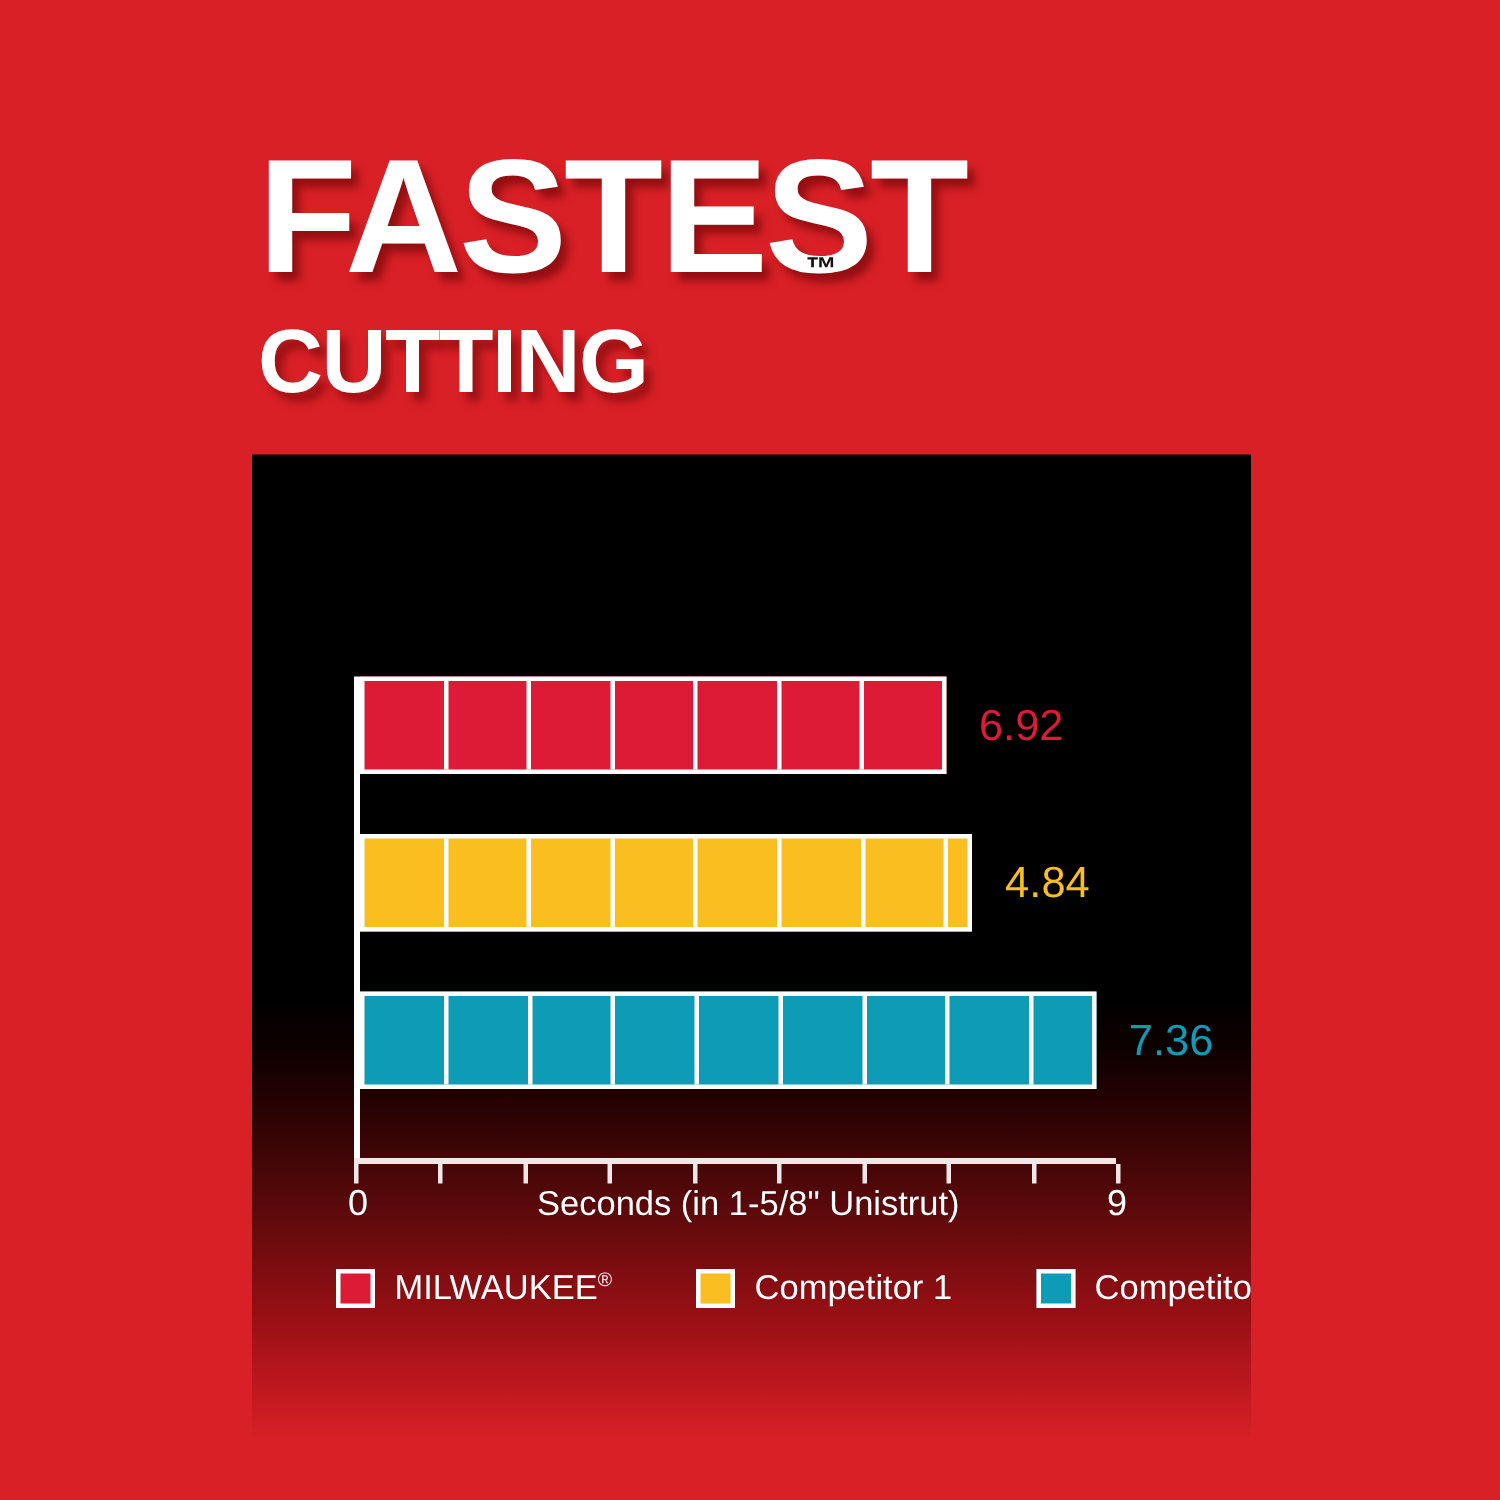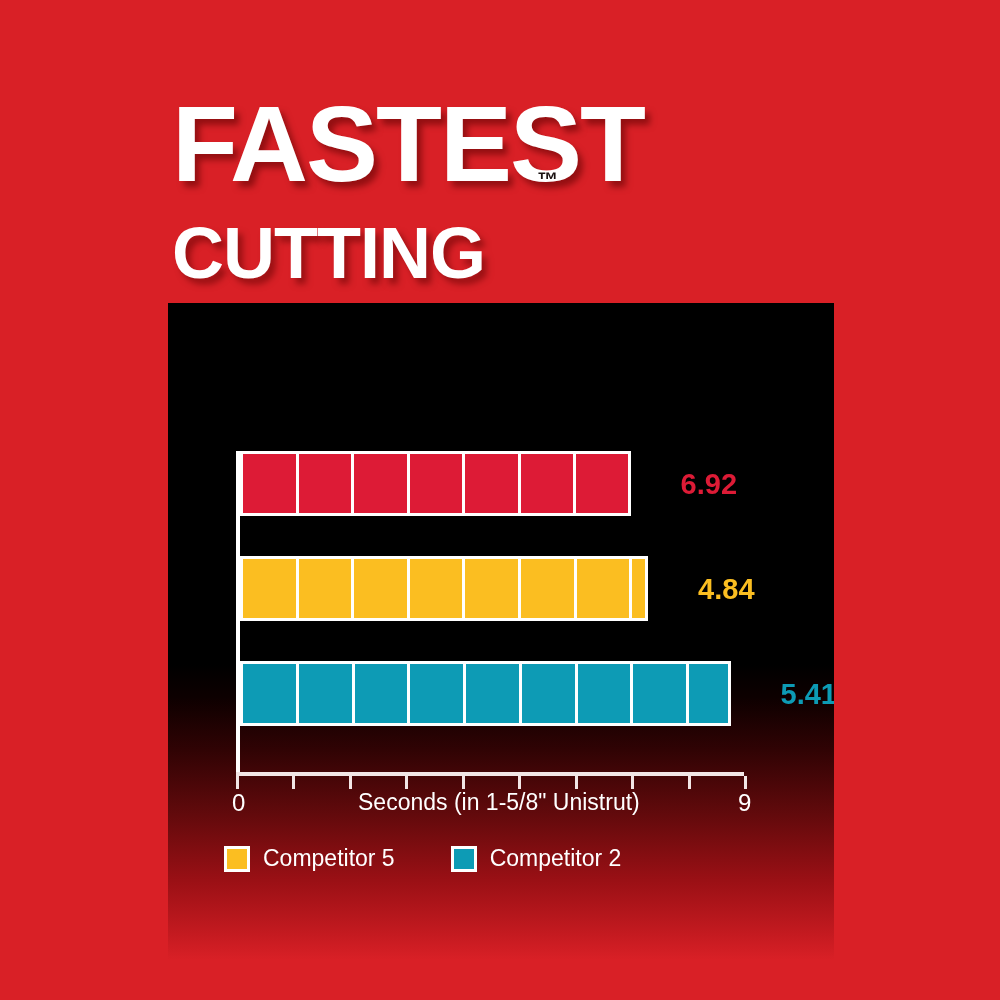--- a/index.html
+++ b/index.html
@@ -47,28 +47,28 @@
     right: 86px;
     top: 36px;
     font-size: 21px;
     font-weight: bold;
     color: #1a1010;
     letter-spacing: 0;
     text-shadow: none;
     font-family: "Liberation Sans", sans-serif;
   }
   .headline-2 {
-    font-size: 72px;
+    font-size: 60px;
     line-height: 82px;
     font-weight: bold;
     color: #ffffff;
     letter-spacing: -1px;
     font-family: "Liberation Sans", sans-serif;
     text-shadow: 5px 6px 6px rgba(90, 0, 0, 0.5);
-    margin-top: 20px;
+    margin-top: 8px;
   }
 
   
   #panel {
     position: absolute;
     left: 168px;
     top: 303px;
     width: 666px;
     height: 657px;
     background: linear-gradient(
@@ -148,24 +148,23 @@
     box-sizing: border-box;
     border-right: 3px solid #ffffff;
   }
   .seg:last-child {
     border-right: none;
   }
   .bar-value {
     position: absolute;
     top: 17px;
     font-size: 29px;
-    font-weight: bold;
-    font-family: "Liberation Sans", sans-serif;
-    white-space: nowrap;
-    margin-left: 28px;
+    font-weight: normal;
+    font-family: "Liberation Sans", sans-serif;
+    white-space: nowrap;
   }
 
   
   .axis-label {
     position: absolute;
     font-size: 23px;
     color: #ffffff;
     font-family: "Liberation Sans", sans-serif;
     white-space: nowrap;
   }
@@ -282,33 +281,37 @@
               <div class="seg" style="width: 55.754px;"></div>
               <div class="seg" style="width: 55.754px;"></div>
               <div class="seg" style="width: 55.754px;"></div>
               <div class="seg" style="width: 55.754px;"></div>
               <div class="seg" style="width: 55.754px;"></div>
               <div class="seg" style="width: 55.754px;"></div>
               <div class="seg" style="width: 55.754px;"></div>
               <div class="seg" style="width: 55.754px;"></div>
               <div class="seg" style="flex: 1 1 auto;"></div>
             </div>
-            <div class="bar-value" style="left: 512.502px; color: rgb(13, 155, 181);">5.41</div>
+            <div class="bar-value" style="left: 512.502px; color: rgb(13, 155, 181);">7.36</div>
           </div>
         </div>
     </div>
 
     <div class="axis-label" id="axis-min">0</div>
     <div class="axis-label" id="axis-title">Seconds (in 1-5/8" Unistrut)</div>
     <div class="axis-label" id="axis-max">9</div>
 
     <div id="legend">
         <div class="legend-item">
+          <div class="legend-swatch" style="background: rgb(221, 27, 54);"></div>
+          <div class="legend-label">MILWAUKEE<sup>®</sup></div>
+        </div>
+        <div class="legend-item">
           <div class="legend-swatch" style="background: rgb(251, 190, 33);"></div>
-          <div class="legend-label">Competitor 5</div>
+          <div class="legend-label">Competitor 1</div>
         </div>
         <div class="legend-item">
           <div class="legend-swatch" style="background: rgb(13, 155, 181);"></div>
           <div class="legend-label">Competitor 2</div>
         </div>
       </div>
 
   </div>
 </div>
 

